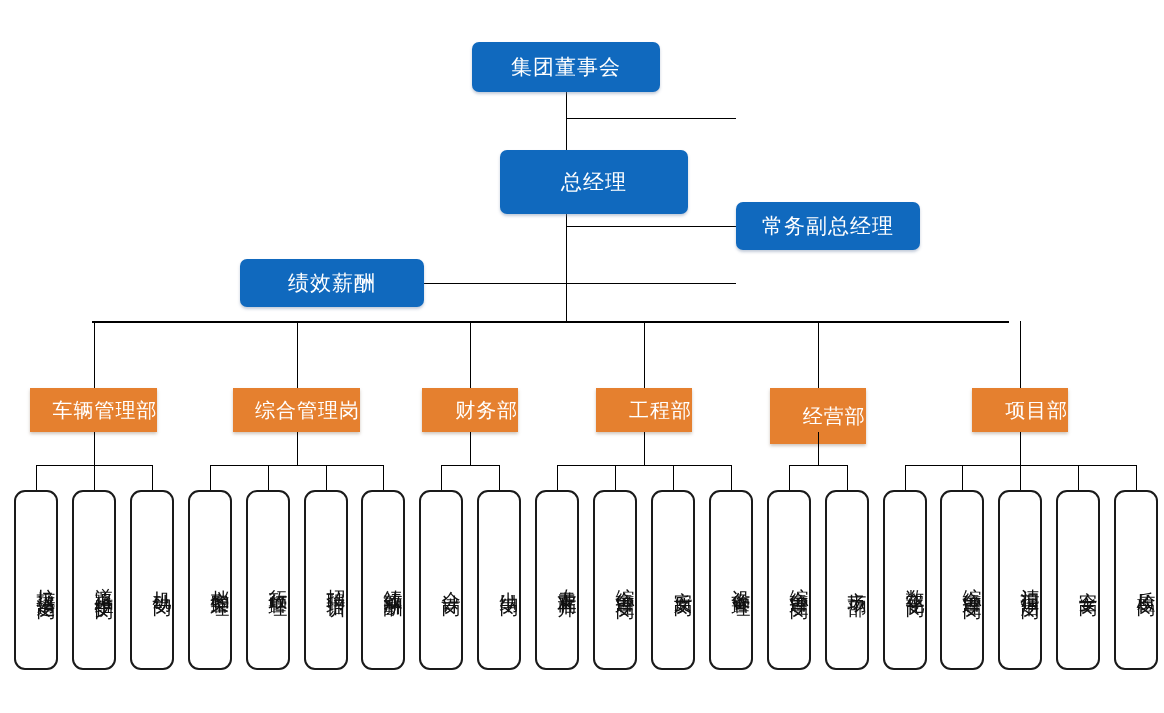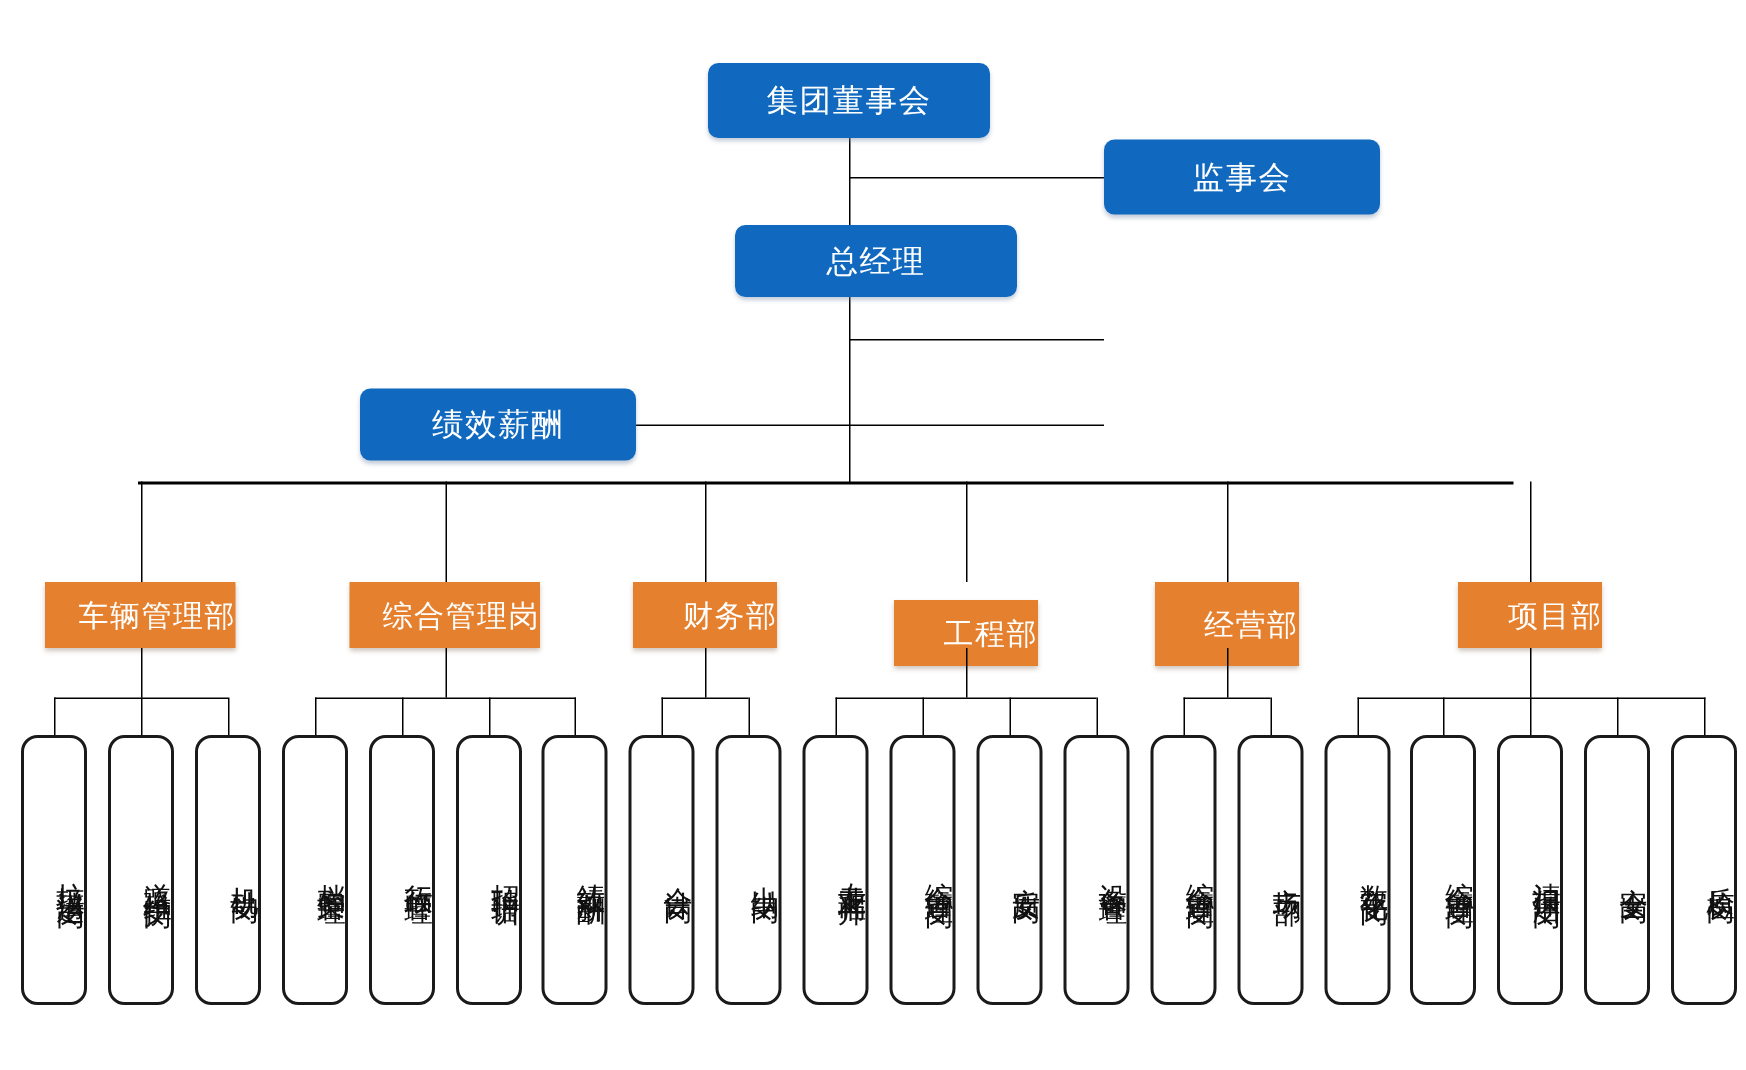--- a/index.html
+++ b/index.html
@@ -72,28 +72,28 @@
   <div class="ln h" style="left:566px;top:283px;width:170px;"></div>
 
   <div class="ln h" style="left:424px;top:283px;width:142px;"></div>
 
   <div class="ln h" style="left:92px;top:321px;width:917px;height:2px;"></div>
 
   <div class="node blue" style="left:472px;top:42px;width:188px;height:50px;">
     <span>集团董事会</span>
   </div>
 
-  <div class="node blue" style="left:736px;top:93px;width:184px;height:50px;">
-    <span>监事会</span>
-  </div>
-
-  <div class="node blue" style="left:490px;top:150px;width:188px;height:48px;">
+
+  <div class="node blue" style="left:500px;top:150px;width:188px;height:64px;">
     <span>总经理</span>
   </div>
 
+  <div class="node blue" style="left:736px;top:202px;width:184px;height:48px;">
+    <span>常务副总经理</span>
+  </div>
 
 
   <div class="node blue" style="left:240px;top:259px;width:184px;height:48px;">
     <span>绩效薪酬</span>
   </div>
 
   <div id="dept-layer">
       <div class="node orange" style="left: 30.4px; top: 388px; width: 127px; height: 44px;">
         <span>车辆管理部</span>
       </div>
@@ -141,21 +141,21 @@
       <div class="ln v" style="left: 470px; top: 432px; height: 33px;"></div>
       <div class="ln h" style="left: 441px; top: 465px; width: 58px;"></div>
       <div class="ln v" style="left: 441px; top: 465px; height: 25px;"></div>
       <div class="node leaf" style="left: 419px; top: 490px; width: 44px; height: 180px;">
         <span>会计岗</span>
       </div>
       <div class="ln v" style="left: 499px; top: 465px; height: 25px;"></div>
       <div class="node leaf" style="left: 477px; top: 490px; width: 44px; height: 180px;">
         <span>出纳岗</span>
       </div>
-      <div class="node orange" style="left: 595.95px; top: 400px; width: 96px; height: 44px;">
+      <div class="node orange" style="left: 595.95px; top: 388px; width: 96px; height: 44px;">
         <span>工程部</span>
       </div>
       <div class="ln v" style="left: 644px; top: 321px; height: 67px;"></div>
       <div class="ln v" style="left: 644px; top: 432px; height: 33px;"></div>
       <div class="ln h" style="left: 557px; top: 465px; width: 174px;"></div>
       <div class="ln v" style="left: 557px; top: 465px; height: 25px;"></div>
       <div class="node leaf" style="left: 535px; top: 490px; width: 44px; height: 180px;">
         <span>专业工程师</span>
       </div>
       <div class="ln v" style="left: 615px; top: 465px; height: 25px;"></div>

